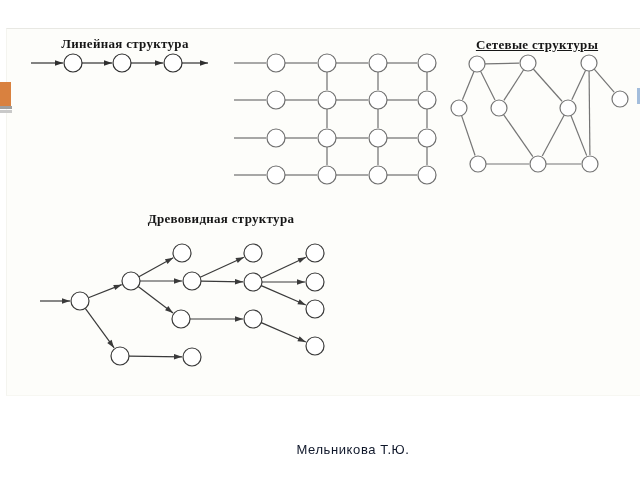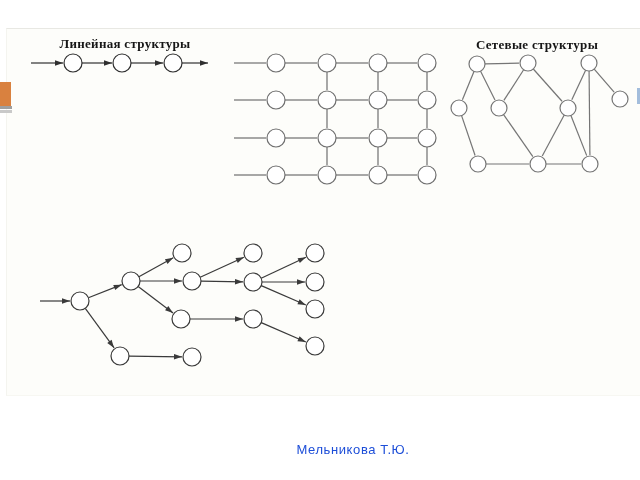--- a/index.html
+++ b/index.html
@@ -47,21 +47,21 @@
     transform: translate(-50%, -50%);
     white-space: nowrap;
     font-family: "Liberation Serif", serif;
     font-size: 13px;
     font-weight: bold;
     letter-spacing: 0.3px;
     color: #161616;
   }
   .title-linear  { left: 125px; top: 44px; }
   .title-matrix  { left: 334px; top: 46px; }
-  .title-network { left: 537px; top: 45px; }
+  .title-network { left: 537px; top: 45px; text-decoration: underline; }
   .title-tree    { left: 221px; top: 219px; }
   .footer-author {
     position: absolute;
     left: 353px;
     top: 449px;
     transform: translate(-50%, -50%);
     white-space: nowrap;
     font-size: 13px;
     letter-spacing: 0.6px;
   }
@@ -200,21 +200,22 @@
         <circle cx="253" cy="253" r="9" fill="#ffffff" stroke="#3a3a3a" stroke-width="1.2"></circle>
         <circle cx="253" cy="282" r="9" fill="#ffffff" stroke="#3a3a3a" stroke-width="1.2"></circle>
         <circle cx="253" cy="319" r="9" fill="#ffffff" stroke="#3a3a3a" stroke-width="1.2"></circle>
         <circle cx="315" cy="253" r="9" fill="#ffffff" stroke="#3a3a3a" stroke-width="1.2"></circle>
         <circle cx="315" cy="282" r="9" fill="#ffffff" stroke="#3a3a3a" stroke-width="1.2"></circle>
         <circle cx="315" cy="309" r="9" fill="#ffffff" stroke="#3a3a3a" stroke-width="1.2"></circle>
         <circle cx="315" cy="346" r="9" fill="#ffffff" stroke="#3a3a3a" stroke-width="1.2"></circle>
       </g>
     </svg>
 
-  <div class="diagram-title title-linear" style="color: rgb(22, 22, 22);">Линейная структуры</div>
+  <div class="diagram-title title-linear" style="color: rgb(22, 22, 22);">Линейная структура</div>
 
 
   <div class="diagram-title title-network" style="color: rgb(22, 22, 22);">Сетевые структуры</div>
 
-
-  <div class="footer-author" style="color: #1d4ed8;">Мельникова Т.Ю.</div>
+  <div class="diagram-title title-tree" style="color: rgb(22, 22, 22);">Древовидная структура</div>
+
+  <div class="footer-author" style="color: #0f172a;">Мельникова Т.Ю.</div>
 
 </div>
 
 </body></html>

